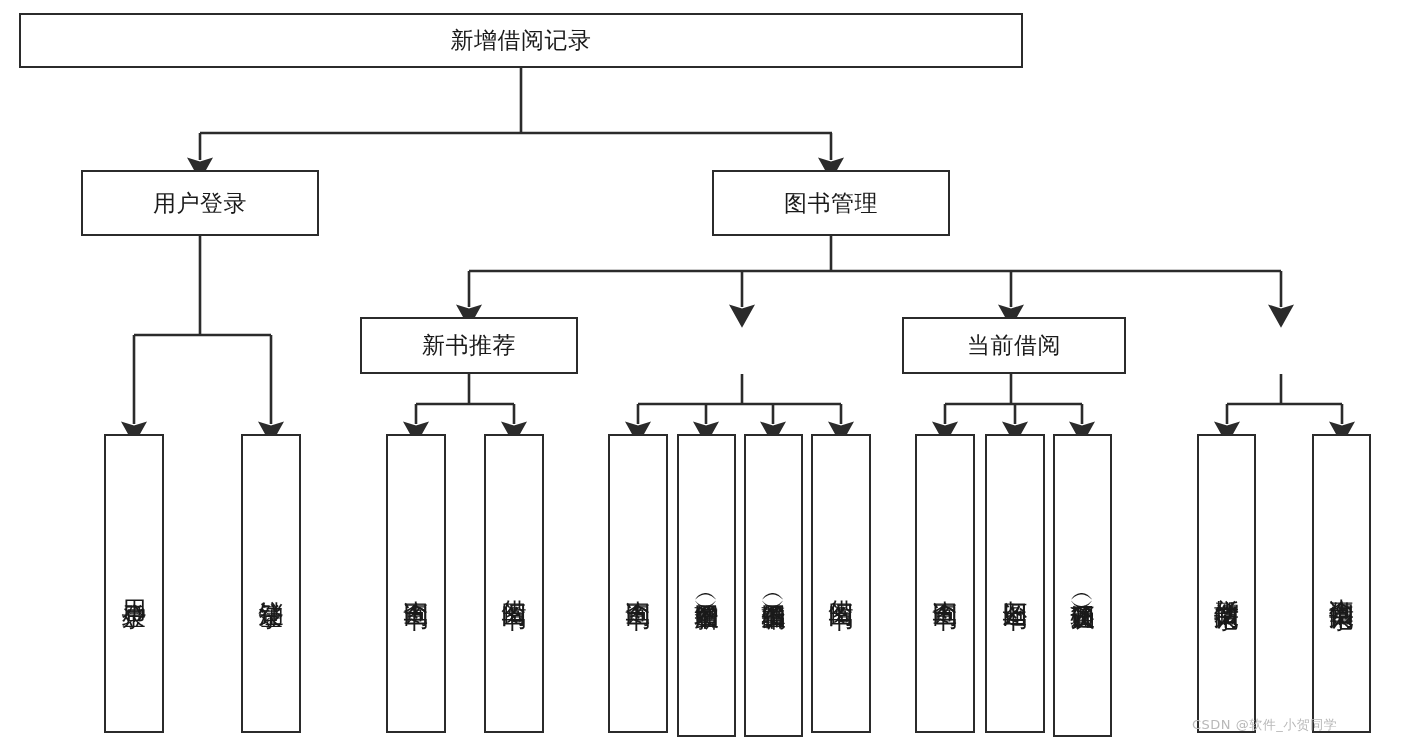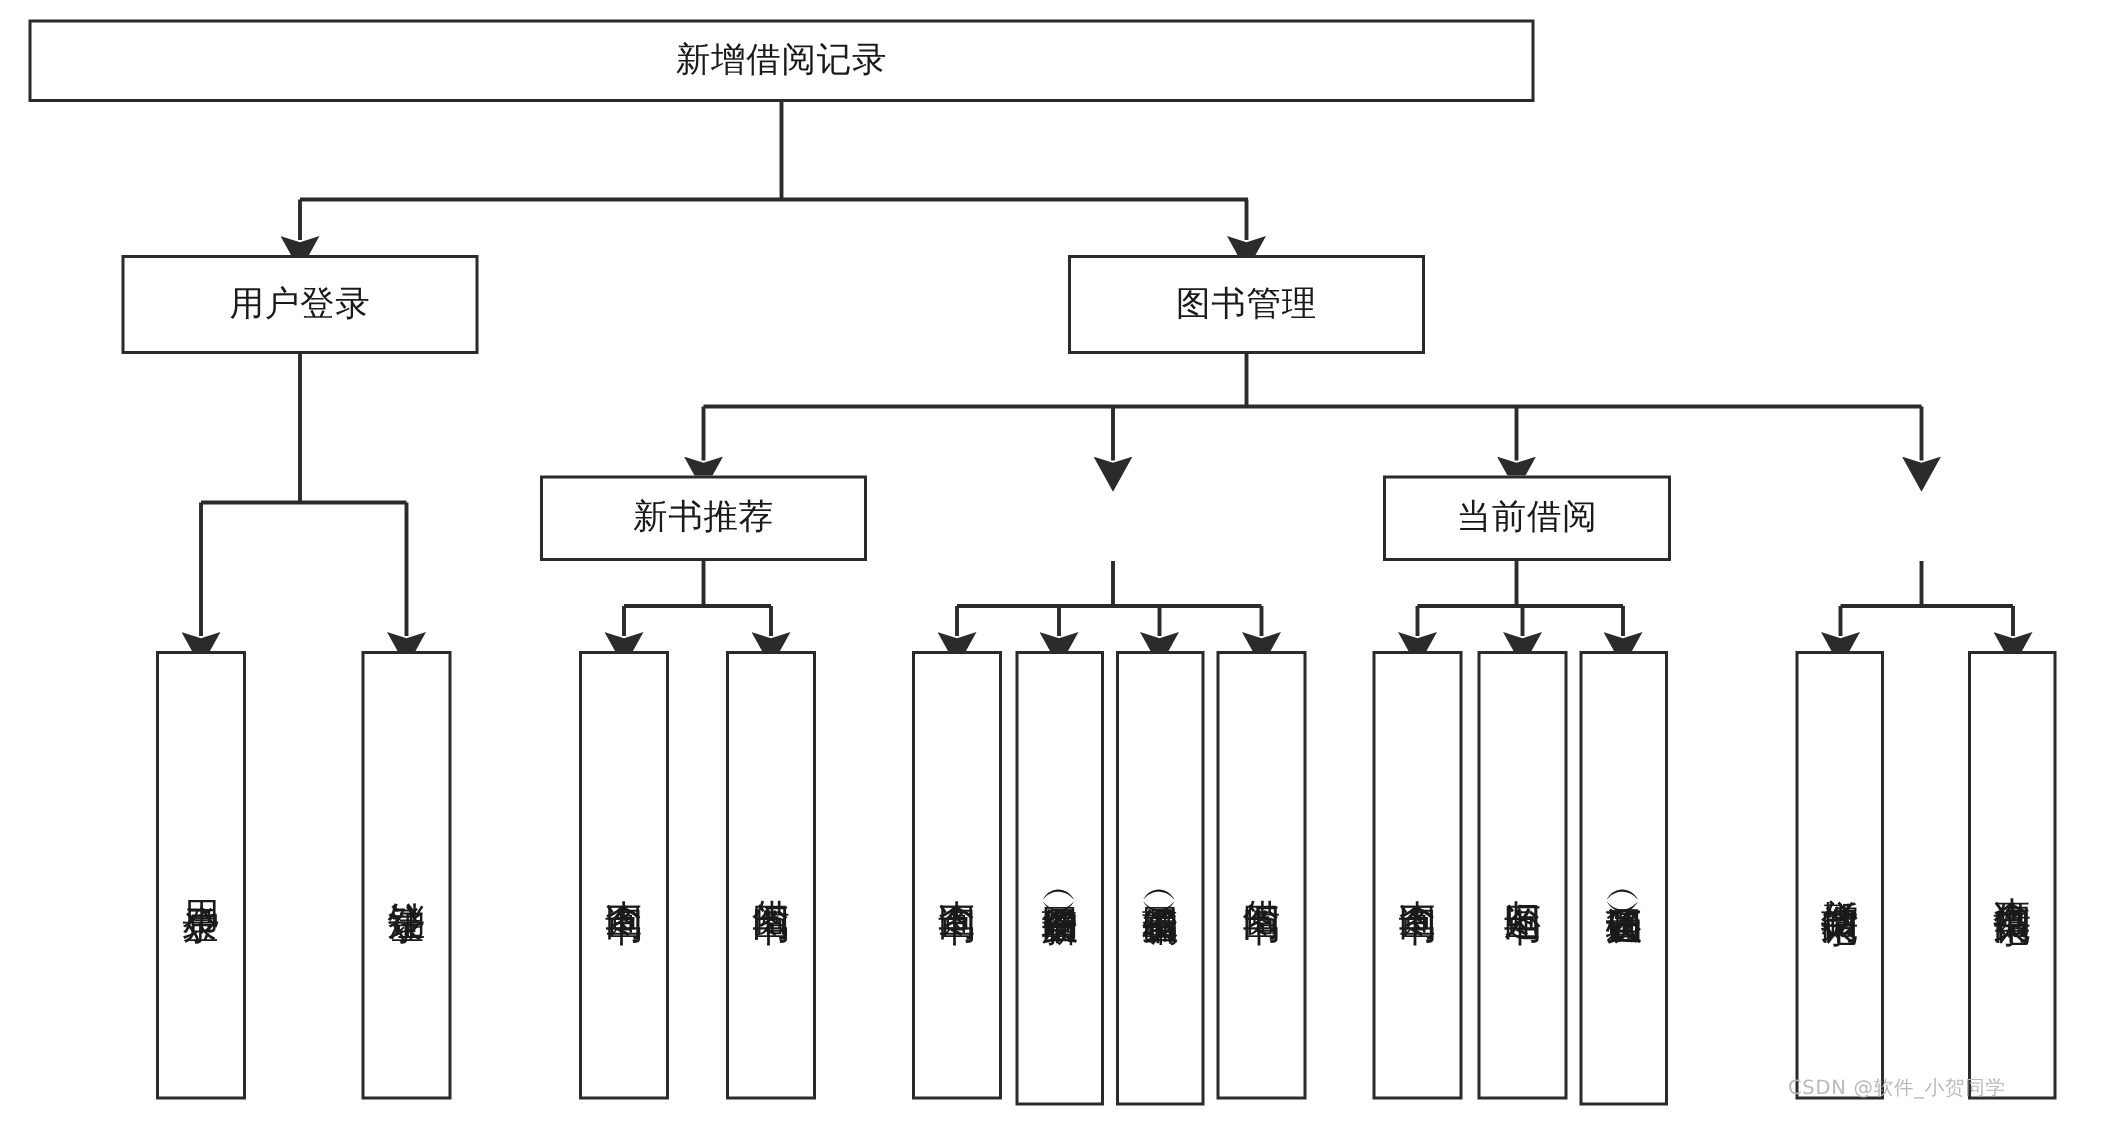--- a/index.html
+++ b/index.html
@@ -130,21 +130,21 @@
   <div class="node horizontal" style="left:81px; top:170px; width:238px; height:66px;">
     <span class="label">用户登录</span>
   </div>
   <div class="node horizontal" style="left:712px; top:170px; width:238px; height:66px;">
     <span class="label">图书管理</span>
   </div>
 
   <div class="node horizontal" style="left:360px; top:317px; width:218px; height:57px;">
     <span class="label">新书推荐</span>
   </div>
-  <div class="node horizontal" style="left:902px; top:317px; width:192px; height:57px;margin-left:20px;">
+  <div class="node horizontal" style="left:902px; top:317px; width:224px; height:57px;">
     <span class="label">当前借阅</span>
   </div>
 
   <div class="node vertical" style="left:104px; top:434px; width:60px; height:299px;">
     <span class="label">用户登录</span>
   </div>
   <div class="node vertical" style="left:241px; top:434px; width:60px; height:299px;">
     <span class="label">注销登录</span>
   </div>
 

